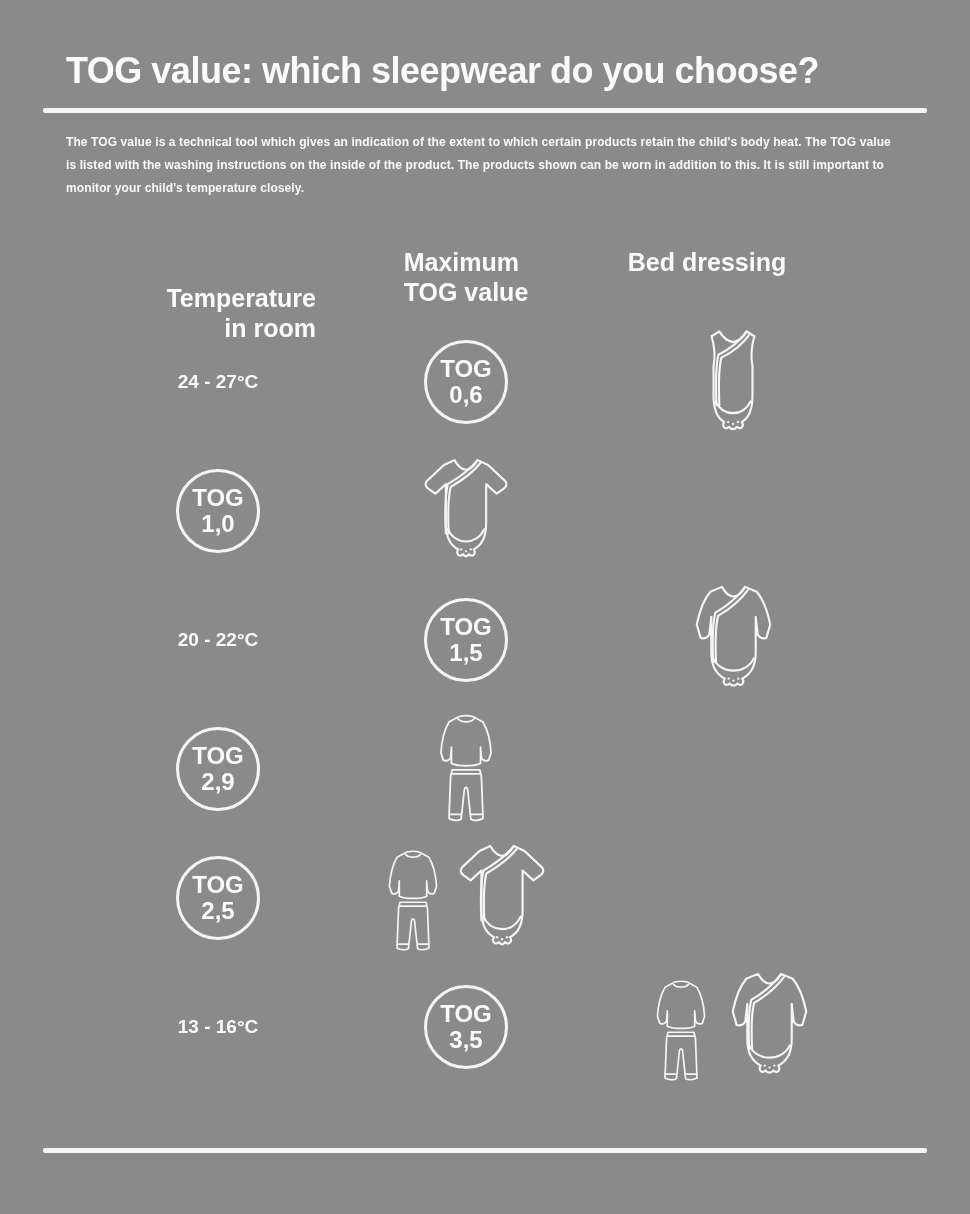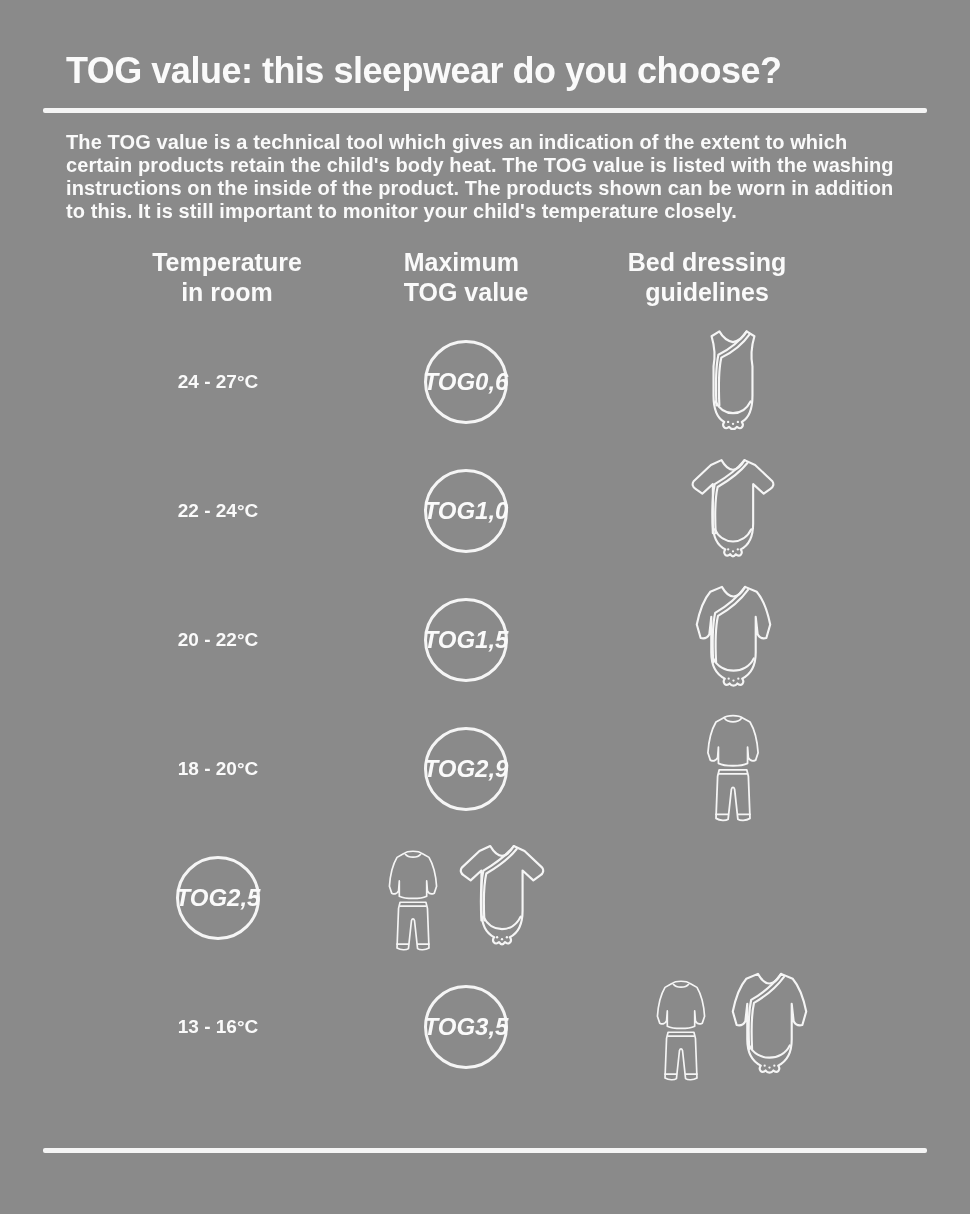--- a/index.html
+++ b/index.html
@@ -17,42 +17,42 @@
     font-size: 36px; letter-spacing: -0.5px; white-space: nowrap;
   }
   .rule {
     position: absolute; left: 43px; width: 884px; height: 5px;
     background: #f5f5f5; border-radius: 2px;
   }
   .rule-top { top: 108px; }
   .rule-bottom { top: 1148px; }
   .intro {
     position: absolute; left: 66px; top: 131px; width: 838px;
-    font-size: 20px; line-height: 23px; letter-spacing: 0.1px;
+    font-size: 12px; line-height: 23px; letter-spacing: 0.1px;
   }
   .thead {
     position: absolute; left: 120px; top: 247px; width: 730px;
     display: grid; grid-template-columns: 196px 300px 234px;
     font-size: 25px; line-height: 30px;
   }
-  .th-temp { padding-left: 18px; text-align: center; }
+  .th-temp { padding-left: 18px; text-align: right; margin-top: 36px; }
   .th-tog  { justify-self: center; text-align: left; }
   .th-bed  { text-align: center; padding-right: 52px; }
   .rows { position: absolute; left: 120px; top: 317px; width: 730px; }
   .row {
     height: 129px;
     display: grid; grid-template-columns: 196px 300px 234px;
     align-items: center;
   }
   .temp { text-align: center; font-size: 19px; white-space: nowrap; }
   .tog-circle {
     width: 84px; height: 84px; justify-self: center;
     border: 3.5px solid #f5f5f5; border-radius: 50%;
-    display: flex; flex-direction: row; align-items: center; justify-content: center;
-    font-size: 24px; line-height: 26px; font-style: italic;
+    display: flex; flex-direction: column; align-items: center; justify-content: center;
+    font-size: 24px; line-height: 26px;
   }
   .icons { display: flex; justify-content: center; align-items: flex-end; gap: 8px; }
   .icons svg { display: block; }
   .defs { position: absolute; width: 0; height: 0; overflow: hidden; }
 </style>
 </head>
 <body>
 
 <svg class="defs" aria-hidden="true">
   <defs>
@@ -101,58 +101,56 @@
         <path d="M32,7 C36,12 48,12 52,7"></path>
         <path d="M25,70 L59,70 L61,78 L63,130 C58,133 51,133 48,131 L44,94 C43,91 41,91 40,94 L36,131 C33,133 26,133 21,130 L23,78 Z"></path>
         <path d="M25,75 L59,75"></path>
         <path d="M48,125 L63,125"></path>
         <path d="M21,125 L36,125"></path>
       </g>
     </symbol>
   </defs>
 </svg>
 
-<h1 class="title">TOG value: this sleepwear do you choose?</h1>
+<h1 class="title">TOG value: which sleepwear do you choose?</h1>
 
 <div class="rule rule-top"></div>
 
 <p class="intro">The TOG value is a technical tool which gives an indication of the extent to which certain products retain the child's body heat. The TOG value is listed with the washing instructions on the inside of the product. The products shown can be worn in addition to this. It is still important to monitor your child's temperature closely.</p>
 
 <div class="thead">
   <div class="th-temp">
     <div>Temperature</div>
     <div>in room</div>
   </div>
   <div class="th-tog">
     <div>Maximum</div>
     <div>TOG value</div>
   </div>
   <div class="th-bed">
     <div>Bed dressing</div>
-    <div>guidelines</div>
   </div>
 </div>
 
 <div class="rows">
 
   <div class="row">
     <div class="temp">24 - 27°C</div>
     <div class="tog-circle">
       <span>TOG</span>
       <span>0,6</span>
     </div>
     <div class="icons">
       <svg width="74" height="110" viewBox="0 0 76 112">
           <use href="#sym-sleeveless"></use>
         </svg>
     </div>
   </div>
 
   <div class="row">
-    <div class="temp">22 - 24°C</div>
     <div class="tog-circle">
       <span>TOG</span>
       <span>1,0</span>
     </div>
     <div class="icons">
       <svg width="96" height="110" viewBox="0 0 100 114">
           <use href="#sym-short"></use>
         </svg>
     </div>
   </div>
@@ -164,21 +162,20 @@
       <span>1,5</span>
     </div>
     <div class="icons">
       <svg width="97" height="114" viewBox="0 0 100 118">
           <use href="#sym-long"></use>
         </svg>
     </div>
   </div>
 
   <div class="row">
-    <div class="temp">18 - 20°C</div>
     <div class="tog-circle">
       <span>TOG</span>
       <span>2,9</span>
     </div>
     <div class="icons">
       <svg width="68" height="112" viewBox="0 0 84 138">
           <use href="#sym-pajamas"></use>
         </svg>
     </div>
   </div>

